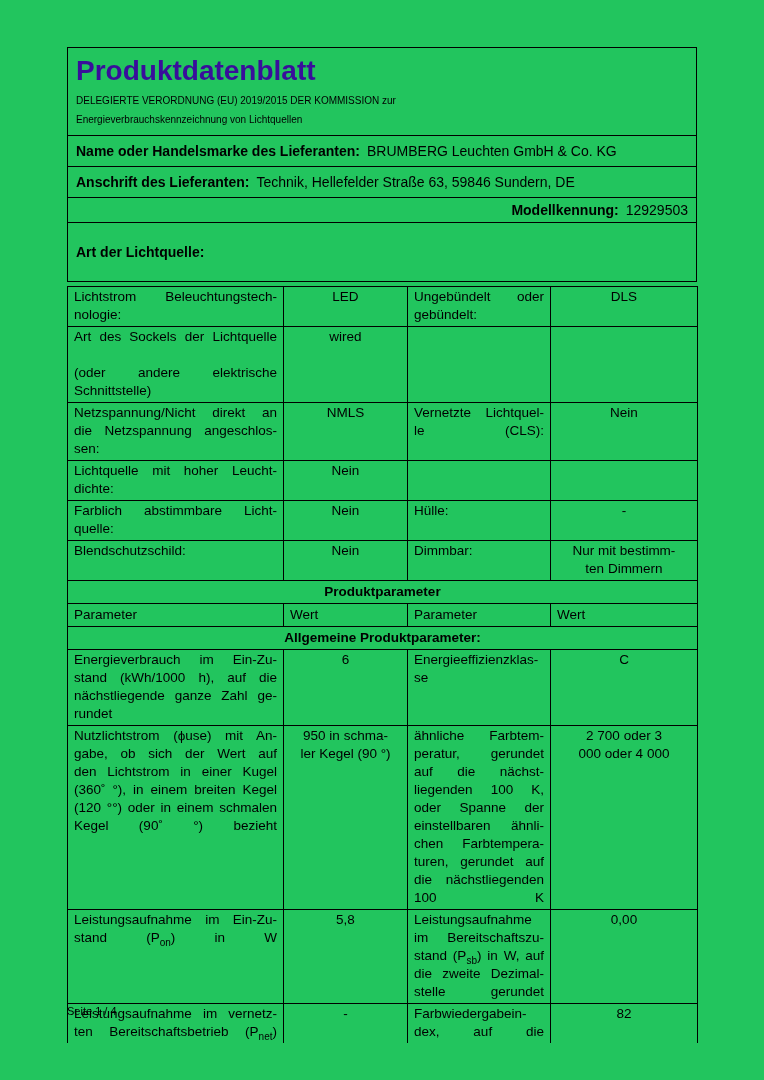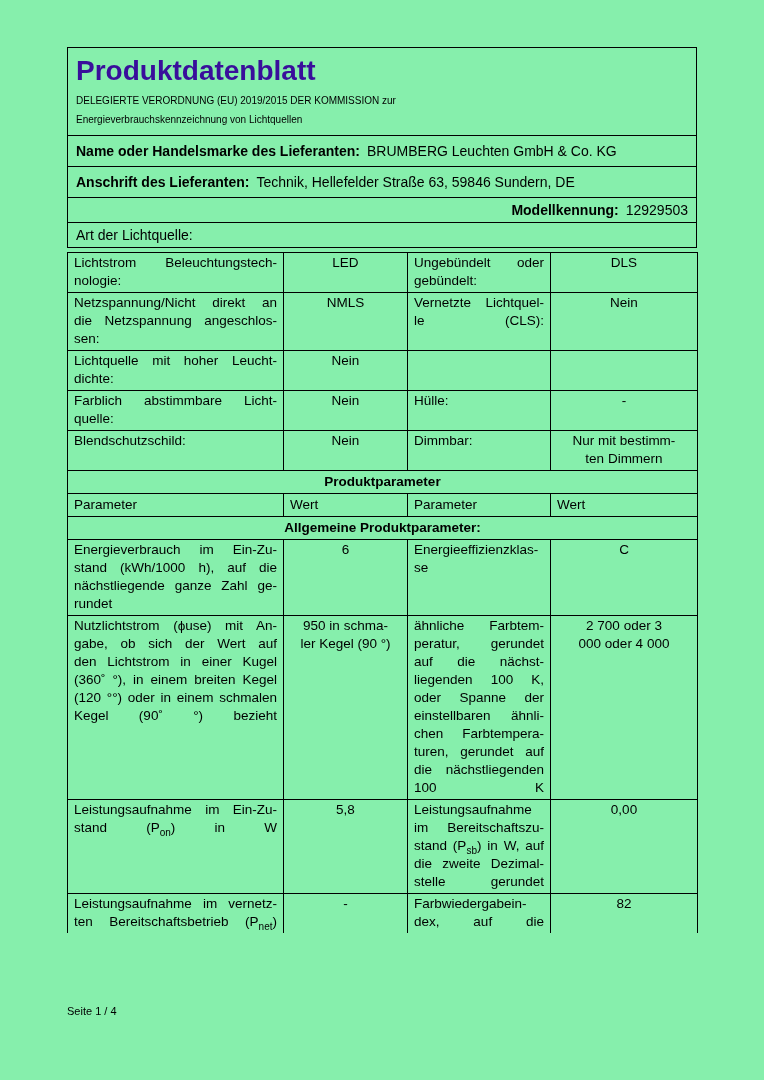--- a/index.html
+++ b/index.html
@@ -1,35 +1,35 @@
 <!DOCTYPE html>
 <html lang="de" style="--accent: #390e9b;"><head>
 <meta charset="utf-8">
 <style>
   :root{ --accent:#390e9b; --ink:#000000; }
   html,body{ margin:0; padding:0; background:#ffffff; }
   .sheet{
     position:relative; width:764px; height:1080px; overflow:hidden;
-    background:#86efac; color:var(--ink);
+    background:#22c55e; color:var(--ink);
     font-family:"Liberation Sans", sans-serif; font-size:14px; line-height:18px;
   }
   .doc{ position:absolute; left:67px; top:47px; width:630px; }
 
   table{ border-collapse:collapse; width:100%; table-layout:fixed; }
   td{ border:1px solid #000; vertical-align:top; }
 
   
   .head-table td{ padding:6px 8px; }
   .title-cell{ padding:8px 8px 8px; }
   .doc-title{ font-size:28px; line-height:34px; font-weight:700; color:var(--accent); }
   .doc-subtitle{ margin-top:3px; font-size:10px; line-height:19px; white-space:pre-line; }
   .lbl{ font-weight:700; }
   .val{ margin-left:7px; }
   tr.tight td{ padding:3px 8px;text-align:right; }
-  .art-row td{ padding:3px 8px; font-weight:400; }
+  .art-row td{ padding:20px 8px; font-weight:700; }
 
   
   .ptable{ margin-top:4px; }
   .ptable td{
     padding:1px 6px 2px; font-size:13.5px; line-height:18px;
     white-space:pre-line; overflow:hidden;
   }
   td.cell-label{ text-align:justify; text-align-last:justify; }
   td.cell-value{ text-align:center; }
   tr.row-span td{ text-align:center; font-weight:700; padding:2px 6px; }
@@ -94,20 +94,29 @@
       <tbody id="param-rows">
   <tr>
     <td class="cell-label">Lichtstrom Beleuchtungstech-
 nologie:</td>
     <td class="cell-value">LED</td>
     <td class="cell-label">Ungebündelt oder
 gebündelt:</td>
     <td class="cell-value">DLS</td>
   </tr>
 
+  <tr>
+    <td class="cell-label">Art des Sockels der Lichtquelle
+
+(oder andere elektrische
+Schnittstelle)</td>
+    <td class="cell-value">wired</td>
+    <td class="cell-label"></td>
+    <td class="cell-value"></td>
+  </tr>
 
   <tr>
     <td class="cell-label">Netzspannung/Nicht direkt an
 die Netzspannung angeschlos-
 sen:</td>
     <td class="cell-value">NMLS</td>
     <td class="cell-label">Vernetzte Lichtquel-
 le (CLS):</td>
     <td class="cell-value">Nein</td>
   </tr>

